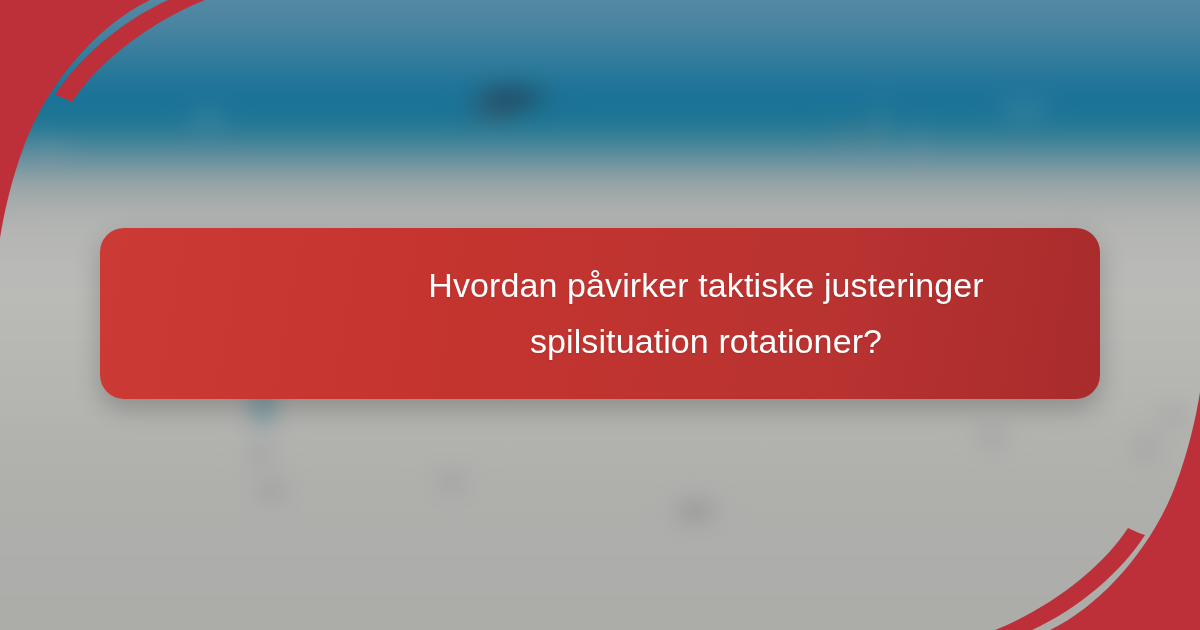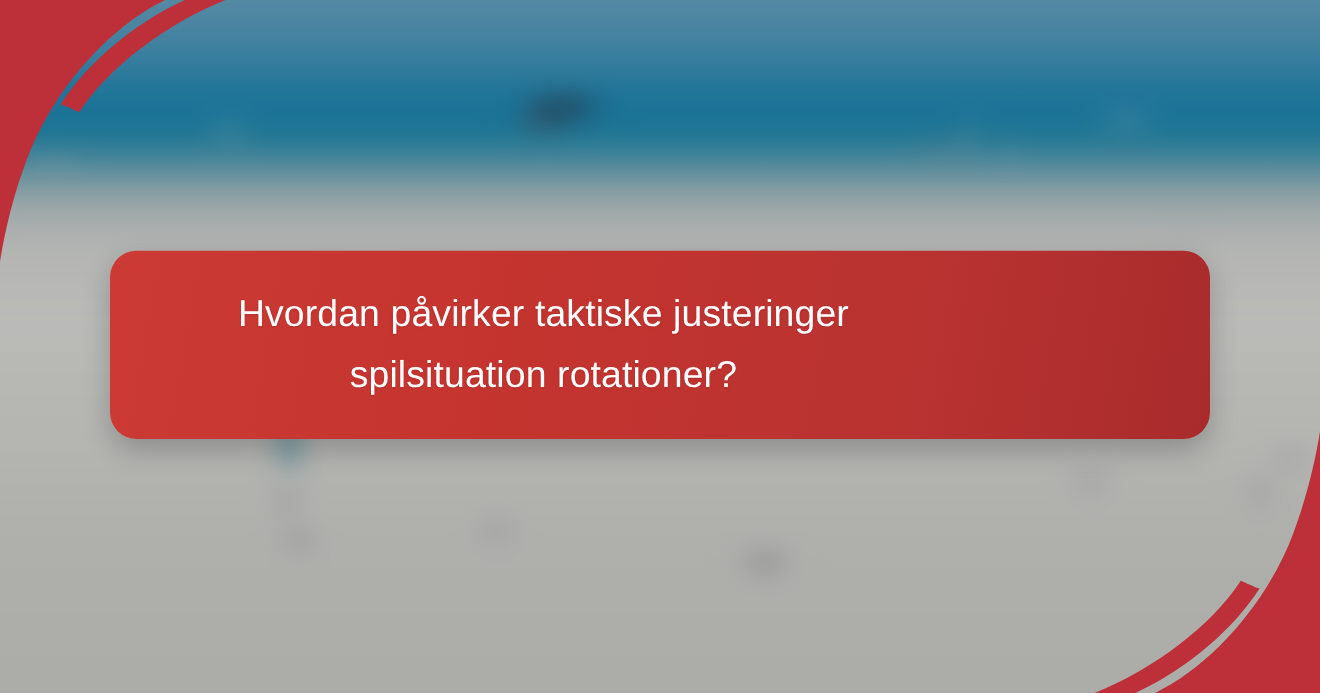--- a/index.html
+++ b/index.html
@@ -87,21 +87,21 @@
   
   .card {
     position:absolute;
     left:100px; top:228px;
     width:1000px; height:171px;
     border-radius:24px;
     background:linear-gradient(100deg, #cb3a35 0%, #c5342f 34%, #b93331 72%, #a92b2c 100%);
     box-shadow:0 10px 26px rgba(0,0,0,.22);
     display:flex;
     align-items:center;
-    justify-content:flex-start;
+    justify-content:flex-end;
     padding:16px 64px;
   }
 
   .card-title {
     color:#ffffff;
     font-size:34px;
     font-weight:400;
     line-height:1.62;
     text-align:center;
     letter-spacing:.1px;

